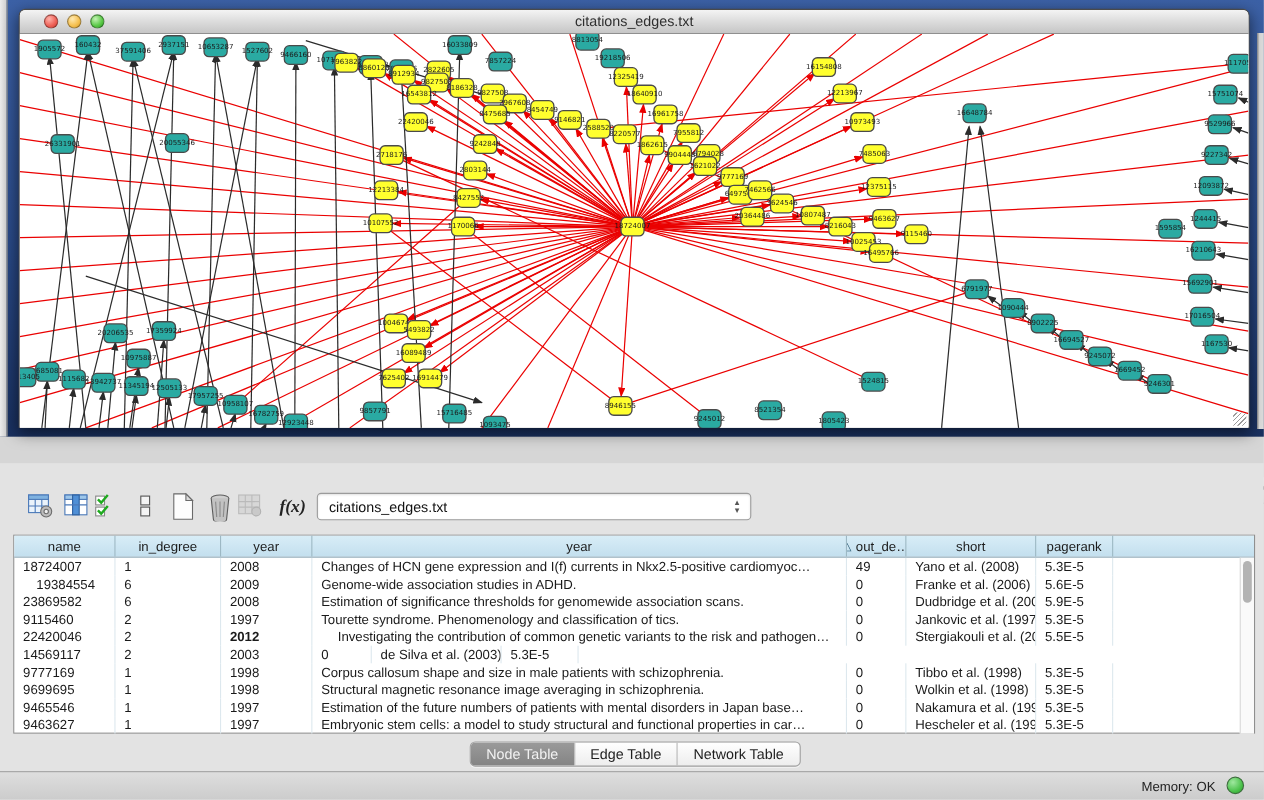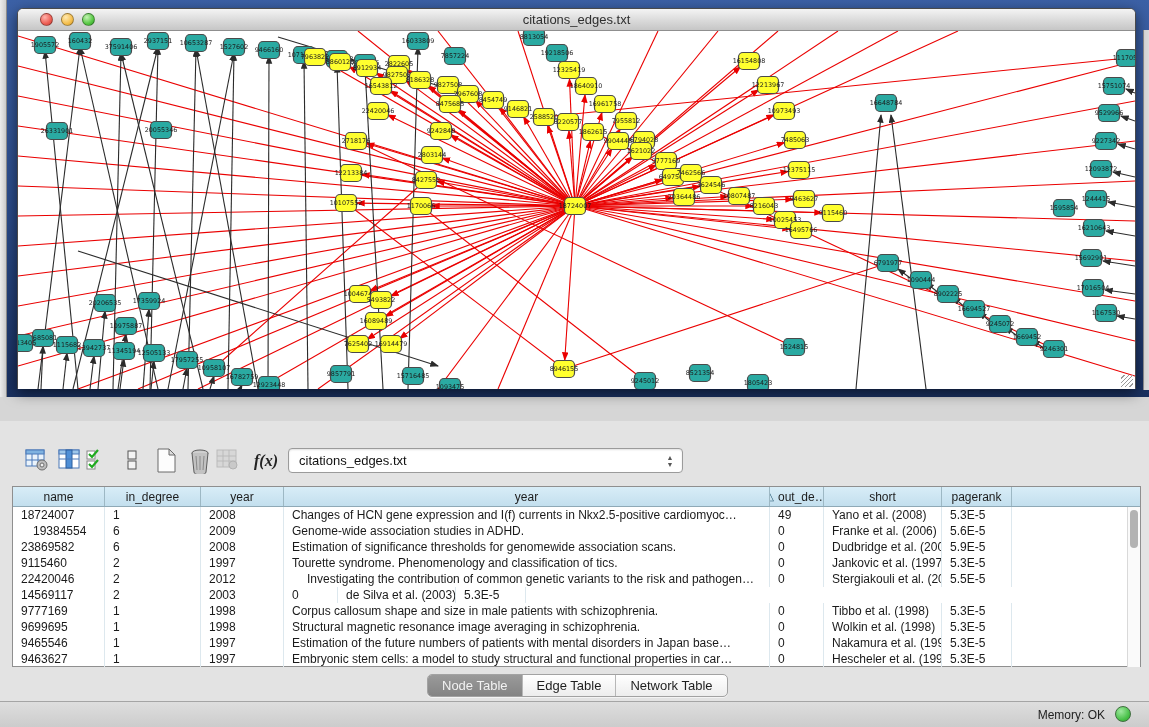--- a/index.html
+++ b/index.html
@@ -811,21 +811,21 @@
           <div class="td" style="width: 96px;">2</div>
           <div class="td" style="width: 83px;">1997</div>
           <div class="td" style="width: 486px;">Tourette syndrome. Phenomenology and classification of tics.</div>
           <div class="td" style="width: 54px;">0</div>
           <div class="td" style="width: 118px;">Jankovic et al. (1997)</div>
           <div class="td" style="width: 70px;">5.3E-5</div>
         </div>
         <div class="tr">
           <div class="td" style="width: 92px;">22420046</div>
           <div class="td" style="width: 96px;">2</div>
-          <div class="td" style="width: 83px;">2012</div>
+          <div class="td" style="width: 83px; font-weight: bold;">2012</div>
           <div class="td" style="width: 486px; text-align: center;">Investigating the contribution of common genetic variants to the risk and pathogen…</div>
           <div class="td" style="width: 54px;">0</div>
           <div class="td" style="width: 118px;">Stergiakouli et al. (2012)</div>
           <div class="td" style="width: 70px;">5.5E-5</div>
         </div>
         <div class="tr">
           <div class="td" style="width: 92px;">14569117</div>
           <div class="td" style="width: 96px;">2</div>
           <div class="td" style="width: 83px;">2003</div>
           <div class="td" style="width: 54px;">0</div>

